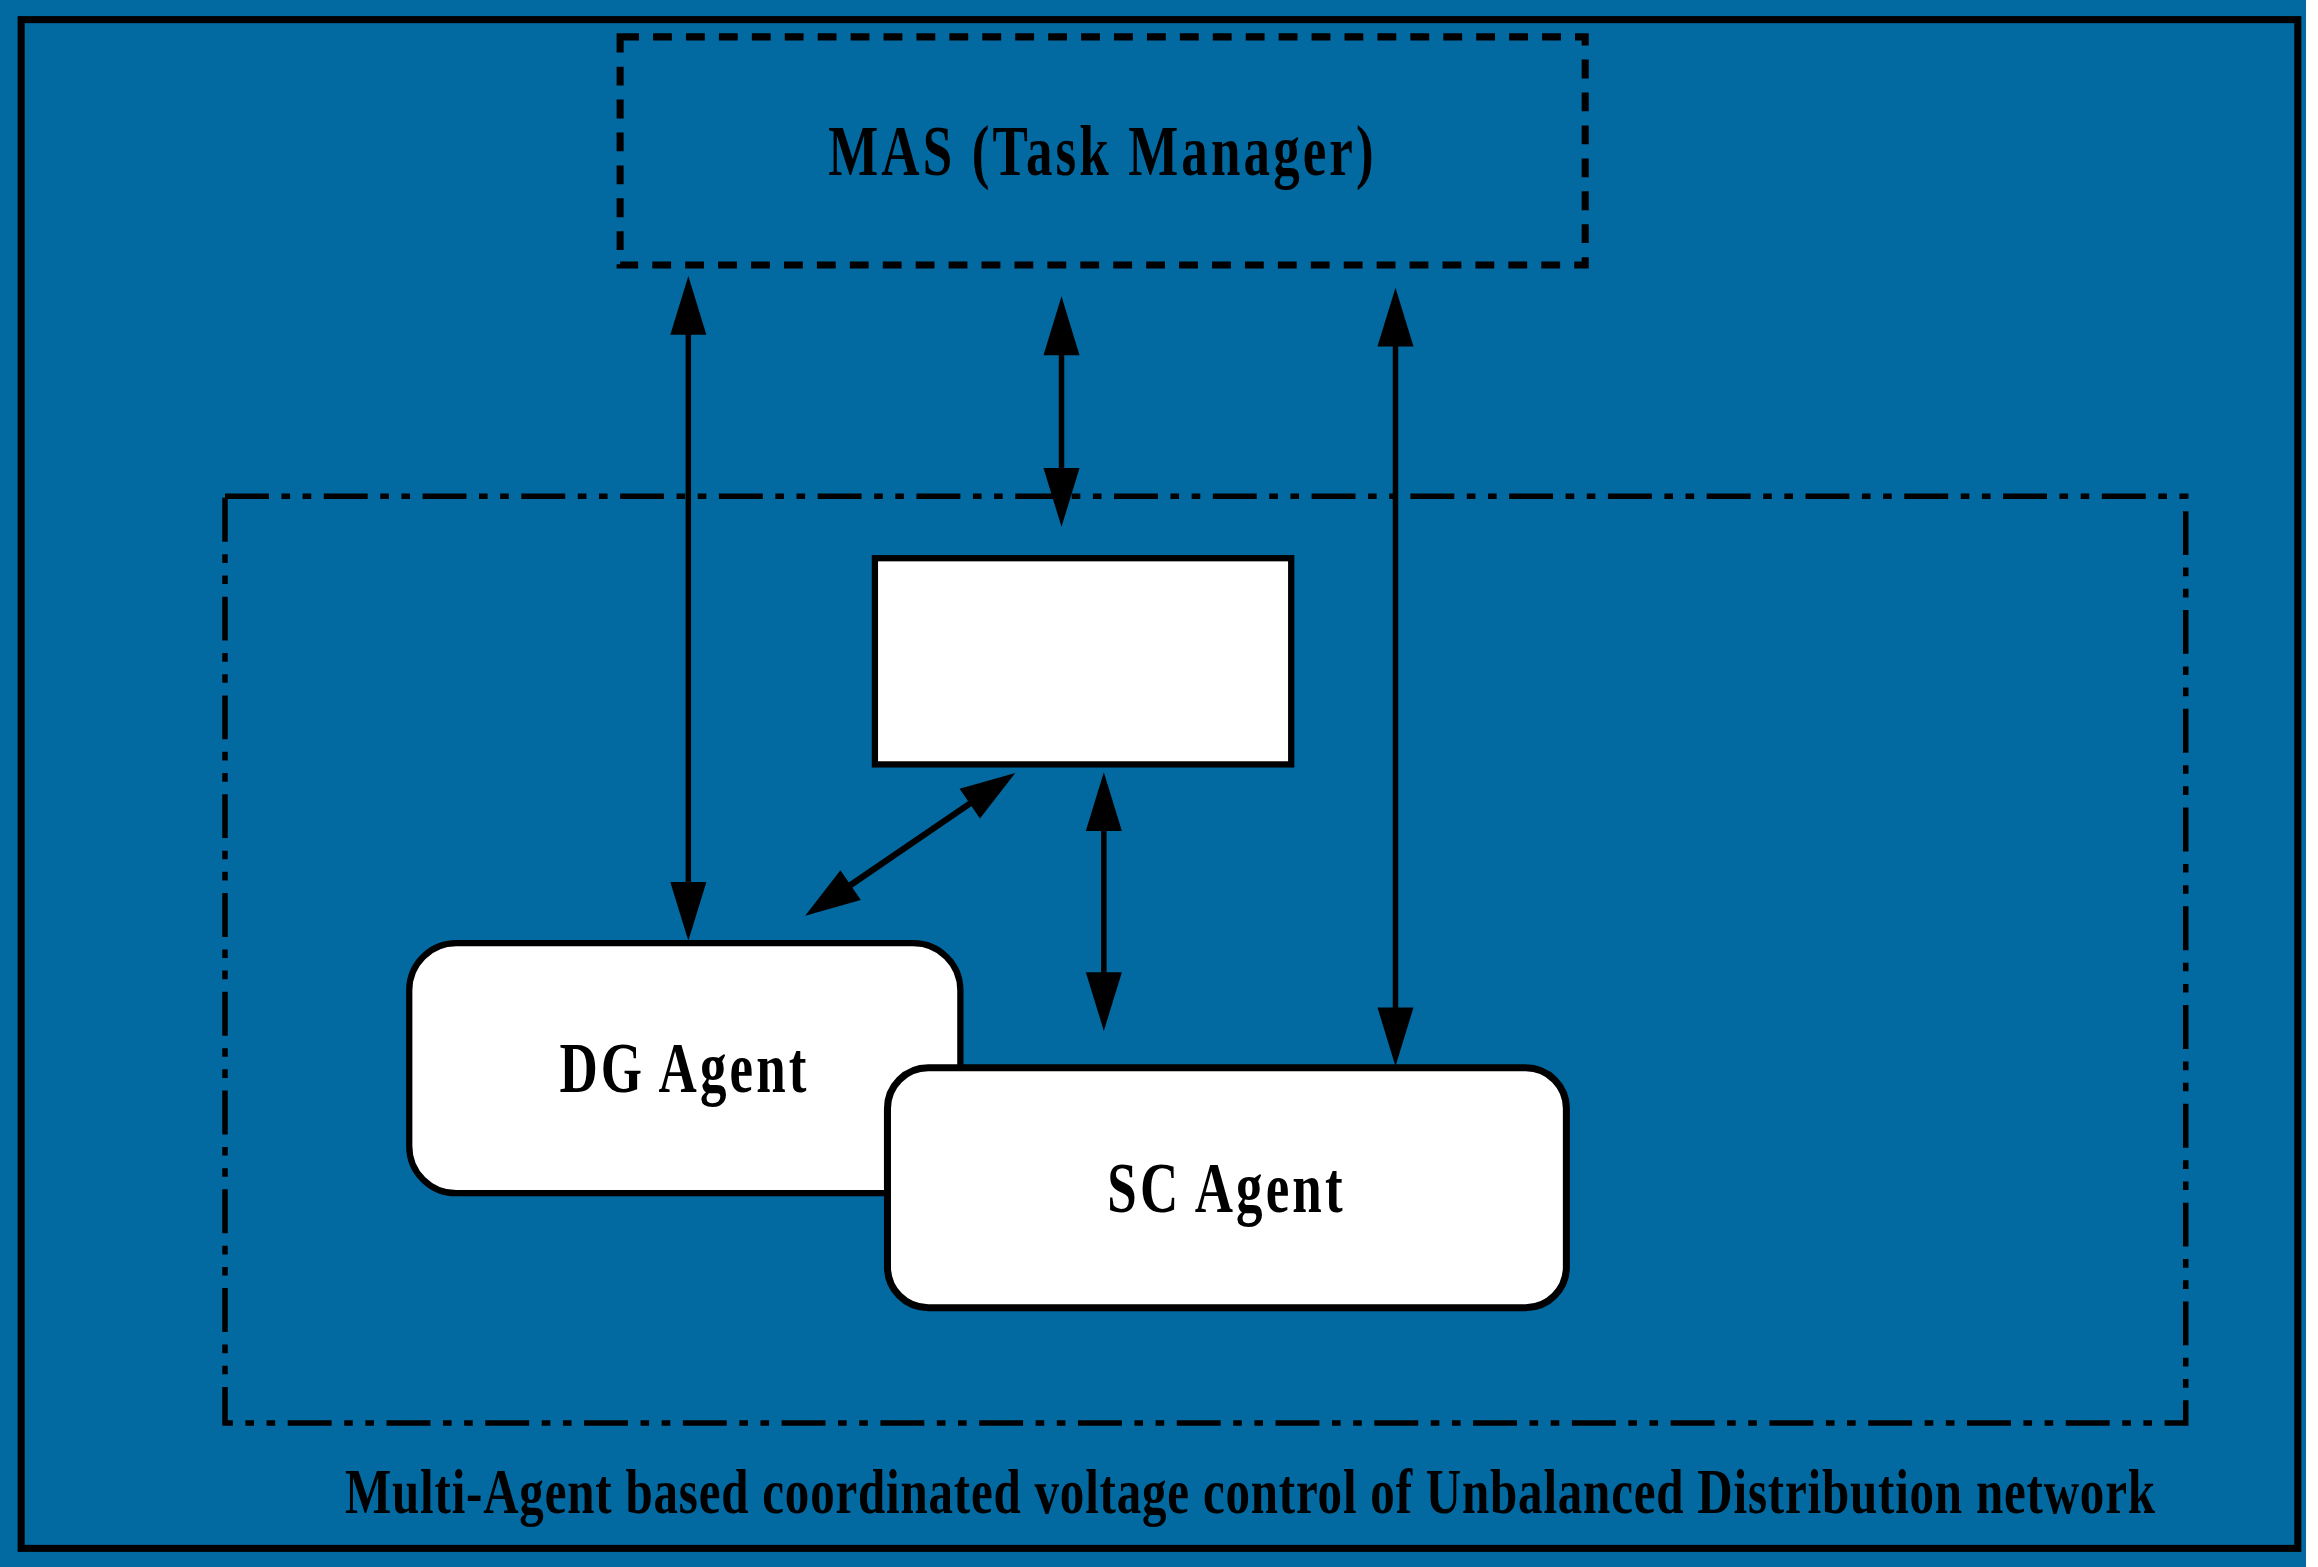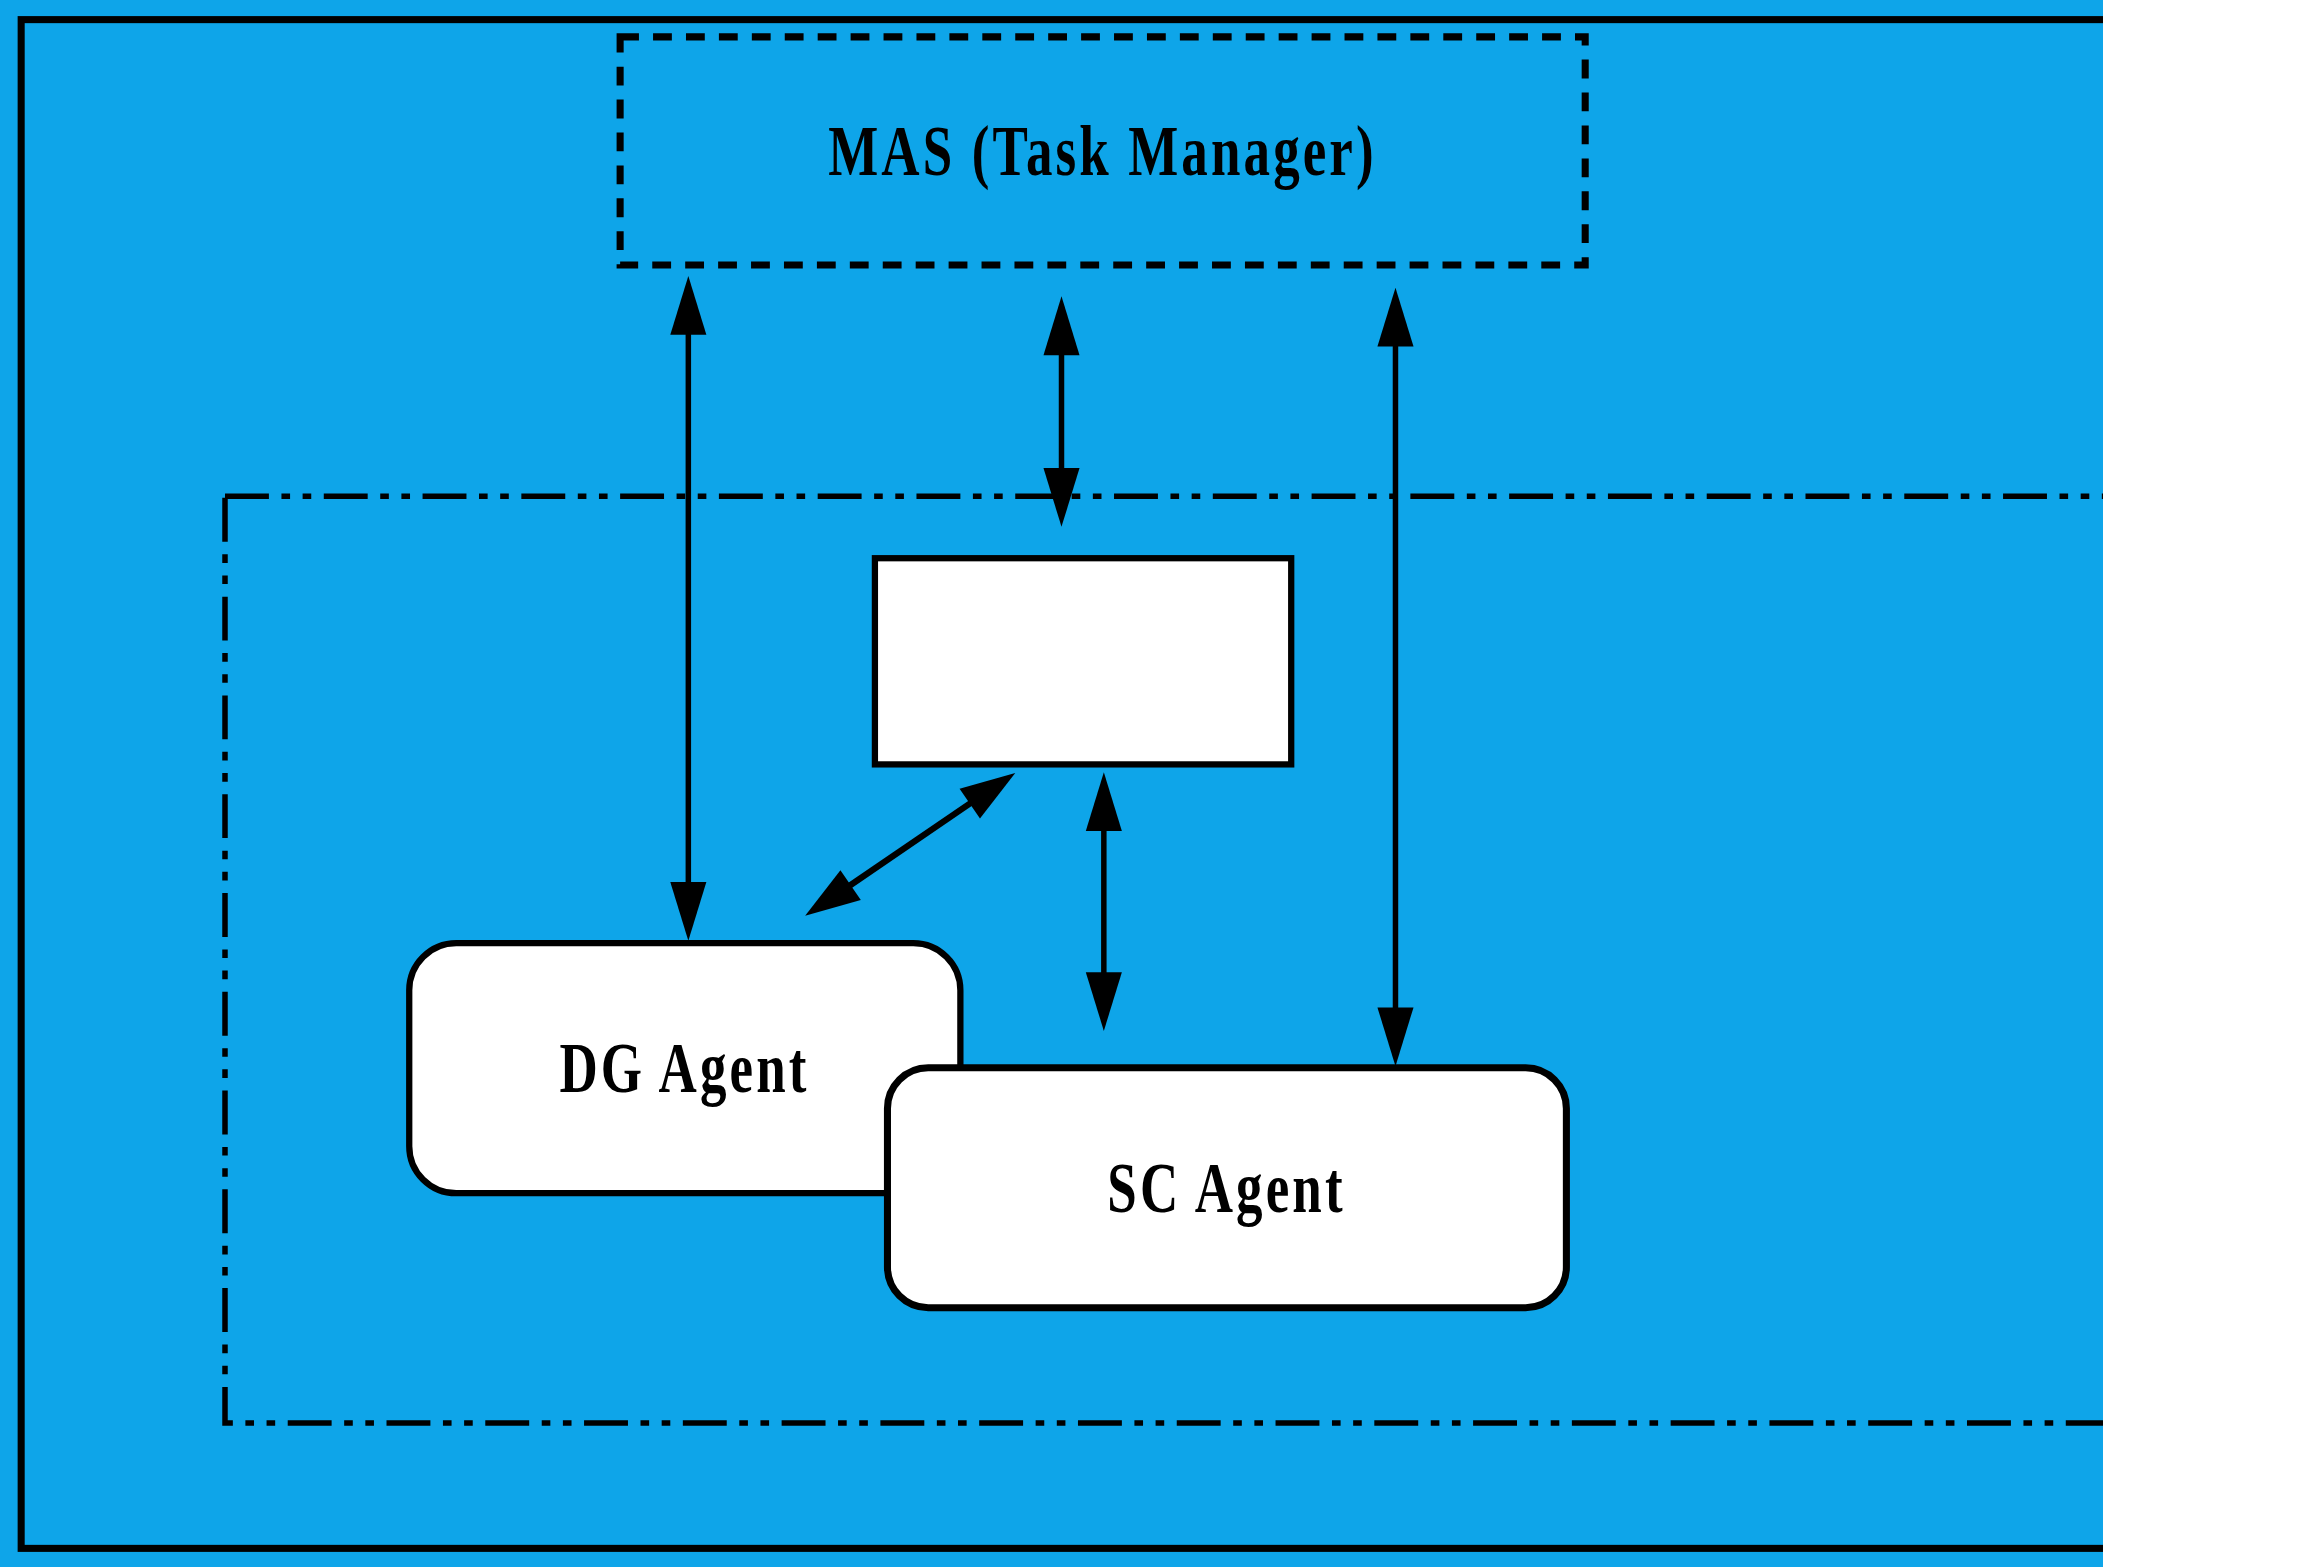--- a/index.html
+++ b/index.html
@@ -2,23 +2,23 @@
 <html style="font-size:12.5px"><head>
 <meta charset="utf-8">
 <style>
   html, body {
     margin: 0;
     padding: 0;
     background: #ffffff;
   }
   #stage {
     position: relative;
-    width: 2103px;
+    width: 2306px;
     height: 1568px;
-    background: #0ea5e9;
+    background: #0369a1;
     font-family: "Liberation Serif", "DejaVu Serif", serif;
     overflow: hidden;
   }
   #diagram-svg {
     position: absolute;
     left: 0;
     top: 0;
     width: 2319px;
     height: 1568px;
   }
@@ -109,15 +109,18 @@
 
 
   <div class="label node-label lbl-dg">
     <span>DG Agent</span>
   </div>
 
   <div class="label node-label lbl-sc">
     <span>SC Agent</span>
   </div>
 
+  <div class="label lbl-caption">
+    <span>Multi-Agent based coordinated voltage control of Unbalanced Distribution network</span>
+  </div>
 
 </div>
 
 
 </body></html>

